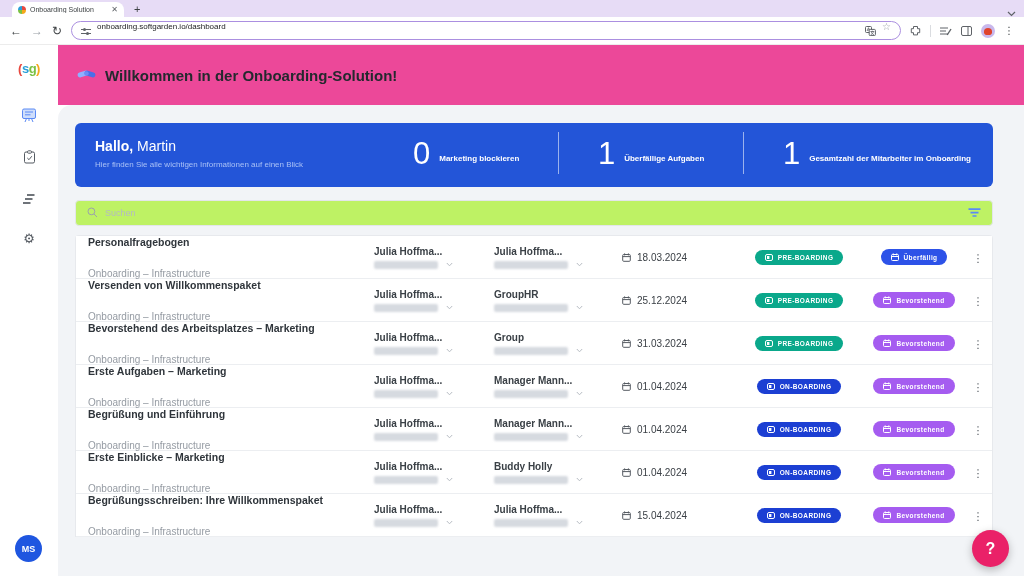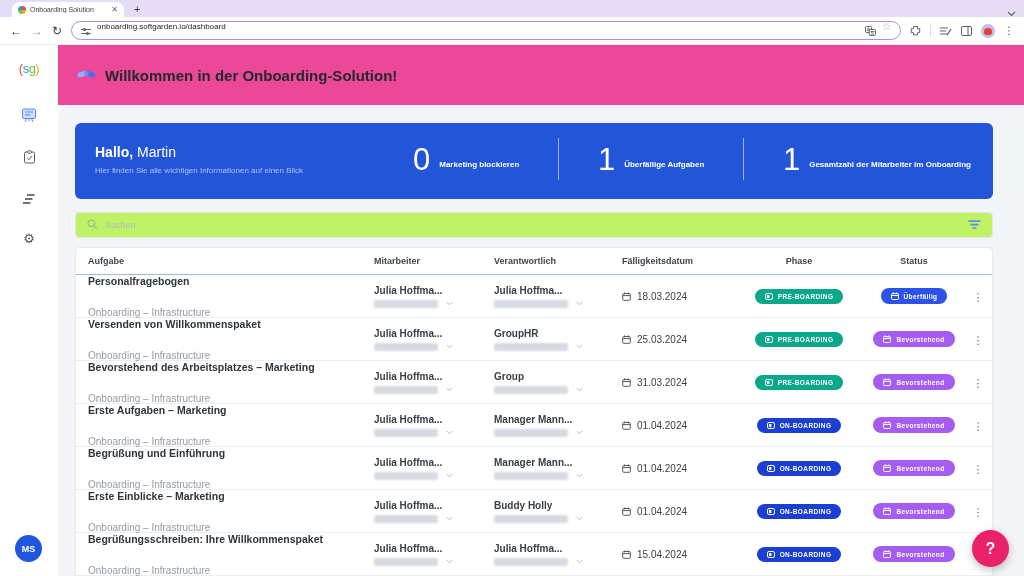--- a/index.html
+++ b/index.html
@@ -25,37 +25,37 @@
              align-items:flex-start; padding:0 9px; gap:6px; background:#fff; }
   .url-text { font-size:8px; color:#202124; flex:1; white-space:nowrap; overflow:hidden; }
   .tb-right { display:flex; align-items:center; gap:9px; }
   .tb-sep { width:1px; height:12px; background:#dadce0; }
   .chrome-avatar { width:14px; height:14px; border-radius:50%; background:#c9b8ec; position:relative; }
   .chrome-avatar i { position:absolute; left:3px; top:4px; width:8px; height:7px; border-radius:50% 50% 40% 40%; background:#e0442e; }
 
   
   .app { display:flex; height:531px; position:relative; background:#fff; }
   .side { width:58px; flex:none; display:flex; flex-direction:column; align-items:center; position:relative; z-index:3; }
-  .logo { margin-top:16px; font-size:13px; font-weight:normal; letter-spacing:-0.5px; }
+  .logo { margin-top:16px; font-size:13px; font-weight:bold; letter-spacing:-0.5px; }
   .logo .p1{color:#e8483f} .logo .p2{color:#2a9fd8} .logo .p3{color:#7ac143} .logo .p4{color:#f5a81c}
   .side-icons { margin-top:32px; display:flex; flex-direction:column; gap:23px; align-items:center; }
   .gear-glyph { font-size:13px; color:#555b62; line-height:1; }
   .avatar-ms { position:absolute; bottom:14px; left:15px; width:27px; height:27px; border-radius:50%;
                background:#1f56e0; color:#fff; font-size:9px; font-weight:bold;
                display:flex; align-items:center; justify-content:center; }
 
   .main { flex:1; position:relative; }
   .page-title-row { height:60px; display:flex; align-items:center; gap:9px; padding-left:19px; background:#ec4899; }
   .page-title { font-size:15px; font-weight:bold; color:#24292e; }
 
   .content { position:absolute; top:60px; left:0; right:0; bottom:0; background:#f2f4f7;
              border-top-left-radius:14px; padding:18px 31px 0 17px; overflow:hidden; }
 
   
-  .banner { height:76px; background:#2355d8; border-radius:6px; display:flex; align-items:center;
+  .banner { height:64px; background:#2355d8; border-radius:6px; display:flex; align-items:center;
             color:#fff; padding:0 22px 4px 20px; }
   .banner-left { flex:none; width:318px; }
   .hello { font-size:14px; }
   .hello b { font-weight:bold; }
   .banner-sub { font-size:8px; color:#a9c1f6; margin-top:6px; }
   .banner-stats { flex:1; display:flex; align-items:center; justify-content:space-between; }
   .stat { display:flex; align-items:center; gap:9px; }
   .stat-num { font-size:31px; font-weight:400; line-height:1; }
   .stat-label { font-size:8px; font-weight:bold; margin-top:10px; }
   .stat-div { width:1px; height:42px; background:rgba(255,255,255,.55); }
@@ -256,29 +256,20 @@
         <span>
           <svg width="13" height="10" viewBox="0 0 13 10">
               <line x1="0.5" y1="1.2" x2="12.5" y2="1.2" stroke="#5b8af5" stroke-width="1.7"></line>
               <line x1="2.5" y1="4.6" x2="10.5" y2="4.6" stroke="#5b8af5" stroke-width="1.7"></line>
               <line x1="4.5" y1="8" x2="8.5" y2="8" stroke="#5b8af5" stroke-width="1.7"></line>
             </svg>
         </span>
       </div>
 
       <div class="table-card">
-        <div class="thead">
-          <div class="c-task th">Aufgabe</div>
-          <div class="c-mit th">Mitarbeiter</div>
-          <div class="c-ver th">Verantwortlich</div>
-          <div class="c-date th">Fälligkeitsdatum</div>
-          <div class="c-phase th">Phase</div>
-          <div class="c-status th">Status</div>
-          <div class="c-menu"></div>
-        </div>
         <div>
   <div class="trow">
     <div class="c-task">
       <div class="task-title">Personalfragebogen</div>
       <div class="task-sub">Onboarding – Infrastructure</div>
     </div>
     <div class="c-mit">
       <div class="person-name">Julia Hoffma...</div>
       <div class="person-sub">
         <span class="redact"></span>
@@ -351,21 +342,21 @@
                   </svg>
       </div>
     </div>
     <div class="c-date">
       <svg width="9" height="9" viewBox="0 0 9 9">
                   <rect x="0.7" y="1.5" width="7.6" height="6.8" rx="1" fill="none" stroke="#555b62"></rect>
                   <line x1="2.6" y1="0.4" x2="2.6" y2="2.4" stroke="#555b62"></line>
                   <line x1="6.4" y1="0.4" x2="6.4" y2="2.4" stroke="#555b62"></line>
                   <line x1="0.7" y1="3.6" x2="8.3" y2="3.6" stroke="#555b62"></line>
                 </svg>
-      <span class="date-text">25.03.2024</span>
+      <span class="date-text">25.12.2024</span>
     </div>
     <div class="c-phase">
       <span class="badge pre">
         <svg width="8" height="7" viewBox="0 0 8 7">
                     <rect x="0.5" y="0.5" width="7" height="6" rx="1.5" fill="none" stroke="#fff"></rect>
                     <rect x="2" y="2" width="2.4" height="3" fill="#fff"></rect>
                   </svg>
         <span>PRE-BOARDING</span>
       </span>
     </div>

